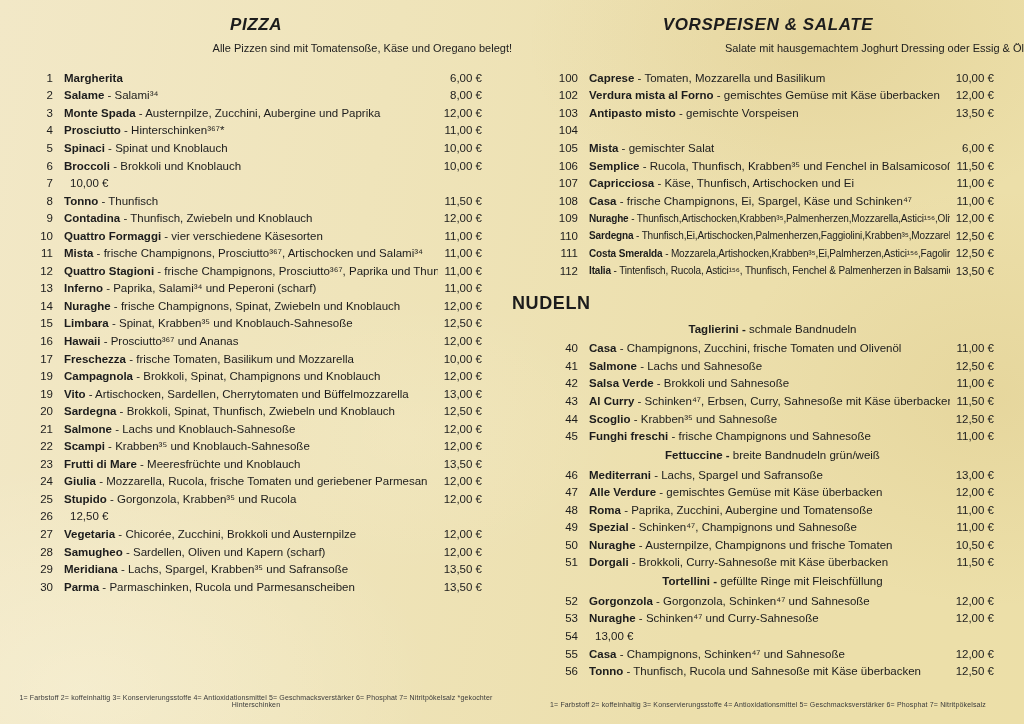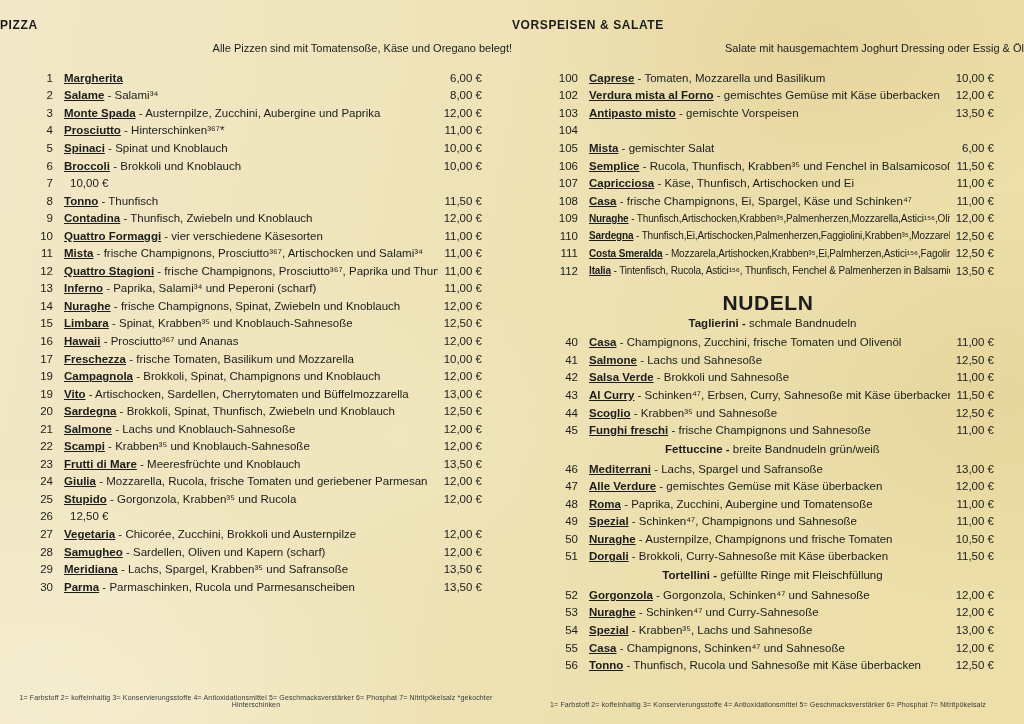--- a/index.html
+++ b/index.html
@@ -10,37 +10,38 @@
     background:
       radial-gradient(ellipse 420px 260px at 80% 6%, rgba(185,148,60,0.12), transparent 70%),
       radial-gradient(ellipse 500px 320px at 8% 95%, rgba(255,252,238,0.30), transparent 70%),
       radial-gradient(ellipse 380px 300px at 97% 55%, rgba(176,138,52,0.10), transparent 70%),
       radial-gradient(ellipse 300px 200px at 40% 60%, rgba(255,250,230,0.12), transparent 70%),
       linear-gradient(100deg, #f2e8c7 0%, #efe4ba 35%, #ecdfac 70%, #ecdfa8 100%);
   }
   .page { position:relative; display:flex; width:1024px; height:724px; }
   .col { position:relative; width:512px; height:724px; padding-top:15px; }
   .col-title {
-    font-weight:bold; font-size:12px; letter-spacing:0.6px;
+    text-align:center; font-weight:bold; font-size:17px; letter-spacing:0.6px;
     line-height:20px;
+    font-style:italic;
   }
   .col-subtitle { text-align:right; font-size:11px; margin-top:7px; line-height:13px; }
   .items { margin-top:14px; }
   .col-left .items { padding-left:32px; padding-right:30px; }
   .col-right .items { padding-left:39px; padding-right:30px; }
   .menu-row { display:flex; align-items:center; height:17.55px; font-size:11.5px; }
   .item-number { flex:none; text-align:right; margin-right:11px; }
   .col-left .item-number { width:21px; }
   .col-right .item-number { width:27px; }
   .item-text { flex:1; white-space:nowrap; overflow:hidden; }
   .item-text.tight { font-size:10px; letter-spacing:-0.15px; }
-  .item-name { font-weight:bold;text-decoration:underline; }
+  .item-name { font-weight:bold; }
   .item-price { flex:none; margin-left:6px; white-space:nowrap; }
   .pasta-title {
-    text-align:center; font-weight:bold; font-size:21px; letter-spacing:0.6px;
+    text-align:left; font-weight:bold; font-size:18px; letter-spacing:0.6px;
     margin-top:13px; line-height:20px;
   }
   .section-heading { text-align:center; font-size:11.5px; height:21px; line-height:21px; }
   .section-heading .bold { font-weight:bold; }
   .footnote {
     position:absolute; bottom:16px; left:0; right:0;
     text-align:center; font-size:7px; color:#3a3a3a; letter-spacing:0.15px;
   }
 </style>
 </head>
@@ -263,21 +264,21 @@
           <span class="item-text tight"><span class="item-name">Costa Smeralda</span> - Mozzarela,Artishocken,Krabben³⁵,Ei,Palmherzen,Astici¹⁵⁶,Fagolini,Olive</span>
           <span class="item-price">12,50 €</span>
         </div>
         <div class="menu-row">
           <span class="item-number">112</span>
           <span class="item-text tight"><span class="item-name">Italia</span> - Tintenfisch, Rucola, Astici¹⁵⁶, Thunfisch, Fenchel &amp; Palmenherzen in Balsamico,Öl</span>
           <span class="item-price">13,50 €</span>
         </div>
       </div>
     <div class="pasta-title">NUDELN</div>
-    <div class="items" id="pasta-sections" style="margin-top:0;">
+    <div class="items" id="pasta-sections" style="margin-top:6px;">
         <div class="section-heading"><span class="bold">Taglierini -</span> schmale Bandnudeln</div>
         <div class="menu-row">
           <span class="item-number">40</span>
           <span class="item-text"><span class="item-name">Casa</span> - Champignons, Zucchini, frische Tomaten und Olivenöl</span>
           <span class="item-price">11,00 €</span>
         </div>
         <div class="menu-row">
           <span class="item-number">41</span>
           <span class="item-text"><span class="item-name">Salmone</span> - Lachs und Sahnesoße</span>
           <span class="item-price">12,50 €</span>
@@ -339,21 +340,20 @@
           <span class="item-text"><span class="item-name">Gorgonzola</span> - Gorgonzola, Schinken⁴⁷ und Sahnesoße</span>
           <span class="item-price">12,00 €</span>
         </div>
         <div class="menu-row">
           <span class="item-number">53</span>
           <span class="item-text"><span class="item-name">Nuraghe</span> - Schinken⁴⁷ und Curry-Sahnesoße</span>
           <span class="item-price">12,00 €</span>
         </div>
         <div class="menu-row">
           <span class="item-number">54</span>
-          <span class="item-text"><span class="item-name">Spezial</span> - Krabben³⁵, Lachs und Sahnesoße</span>
           <span class="item-price">13,00 €</span>
         </div>
         <div class="menu-row">
           <span class="item-number">55</span>
           <span class="item-text"><span class="item-name">Casa</span> - Champignons, Schinken⁴⁷ und Sahnesoße</span>
           <span class="item-price">12,00 €</span>
         </div>
         <div class="menu-row">
           <span class="item-number">56</span>
           <span class="item-text"><span class="item-name">Tonno</span> - Thunfisch, Rucola und Sahnesoße mit Käse überbacken</span>

